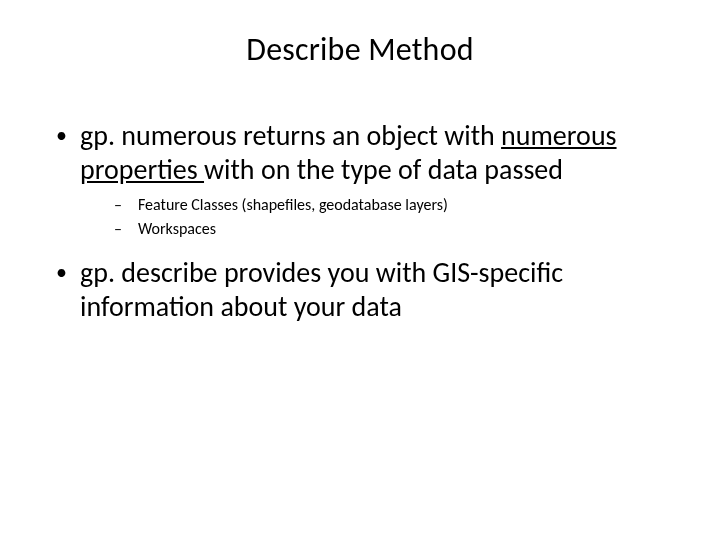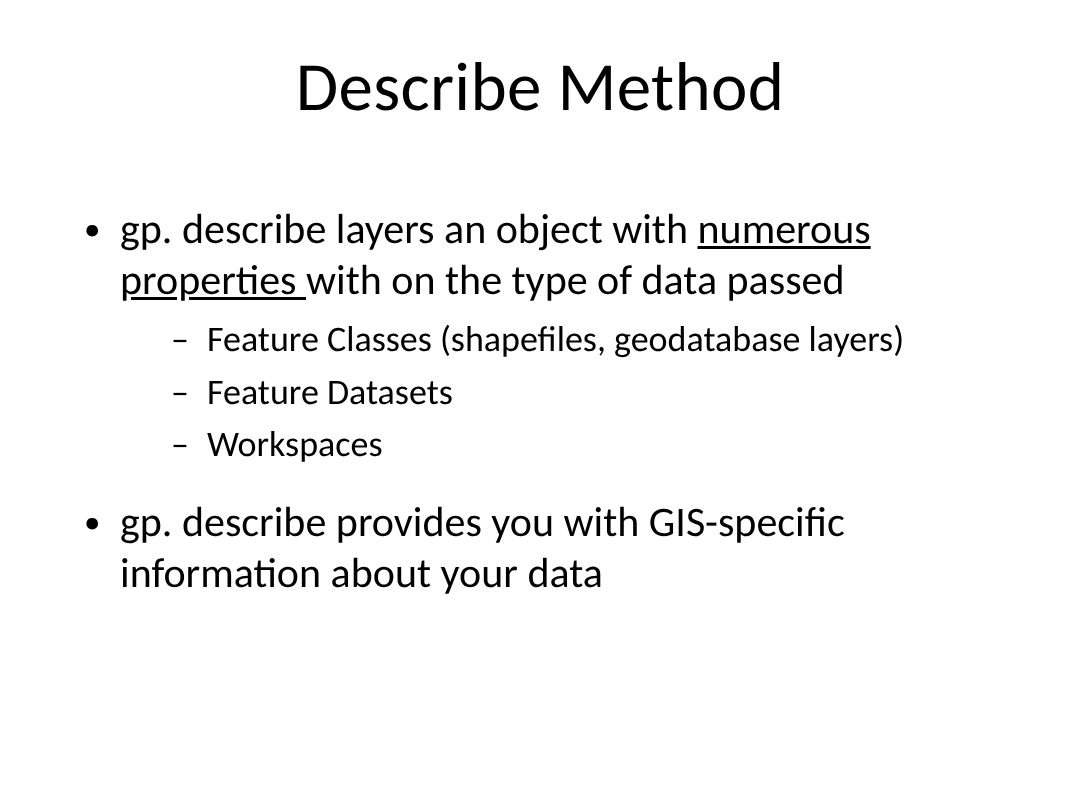--- a/index.html
+++ b/index.html
@@ -12,21 +12,21 @@
     color: #000;
   }
   .slide {
     box-sizing: border-box;
     width: 720px;
     height: 540px;
     padding: 20px 50px 30px 50px;
   }
   .title {
     text-align: center;
-    font-size: 46px;
+    font-size: 32px;
     font-weight: 400;
     margin: 10px 0 50px 0;
     letter-spacing: 0.2px;
   }
   ul.outer {
     list-style: none;
     padding: 0;
     margin: 0;
   }
   ul.outer > li {
@@ -44,21 +44,21 @@
     font-size: 22px;
     line-height: 34px;
   }
   ul.inner {
     list-style: none;
     padding: 0;
     margin: 6px 0 16px 0;
   }
   ul.inner > li {
     position: relative;
-    font-size: 24px;
+    font-size: 16px;
     line-height: 1.45;
     padding-left: 58px;
   }
   ul.inner > li::before {
     content: "–";
     position: absolute;
     left: 34px;
     top: 0;
   }
   .underline {
@@ -66,22 +66,21 @@
   }
 </style>
 </head>
 <body>
 
 <div class="slide">
   <div class="title">Describe Method</div>
 
   <ul class="outer">
     <li>
-      <span>gp. describe layers an object with </span><span class="underline">numerous properties </span><span>with on the type of data passed</span>
+      <span>gp. numerous returns an object with </span><span class="underline">numerous properties </span><span>with on the type of data passed</span>
       <ul class="inner">
         <li>Feature Classes (shapefiles, geodatabase layers)</li>
-        <li>Feature Datasets</li>
         <li>Workspaces</li>
       </ul>
     </li>
     <li>gp. describe provides you with GIS-specific information about your data</li>
   </ul>
 </div>
 
 </body></html>

